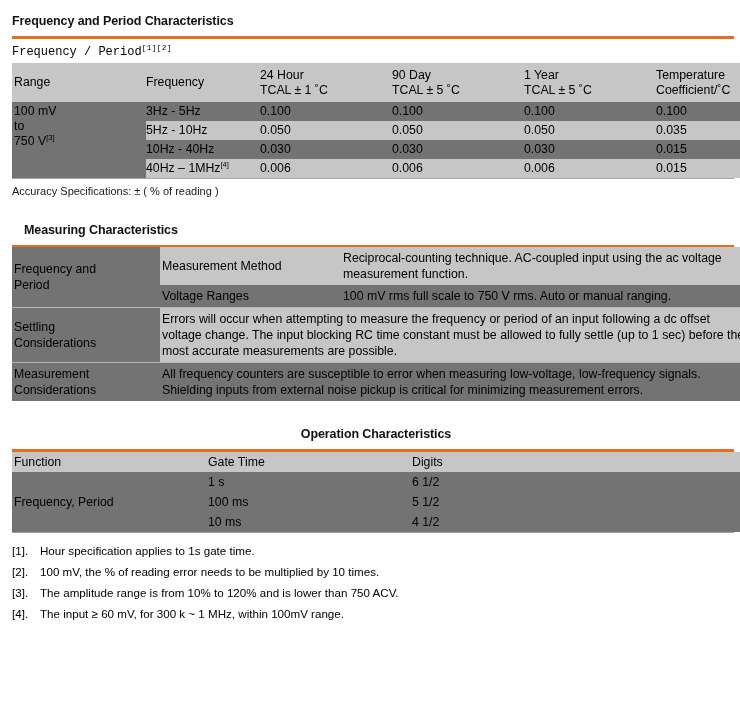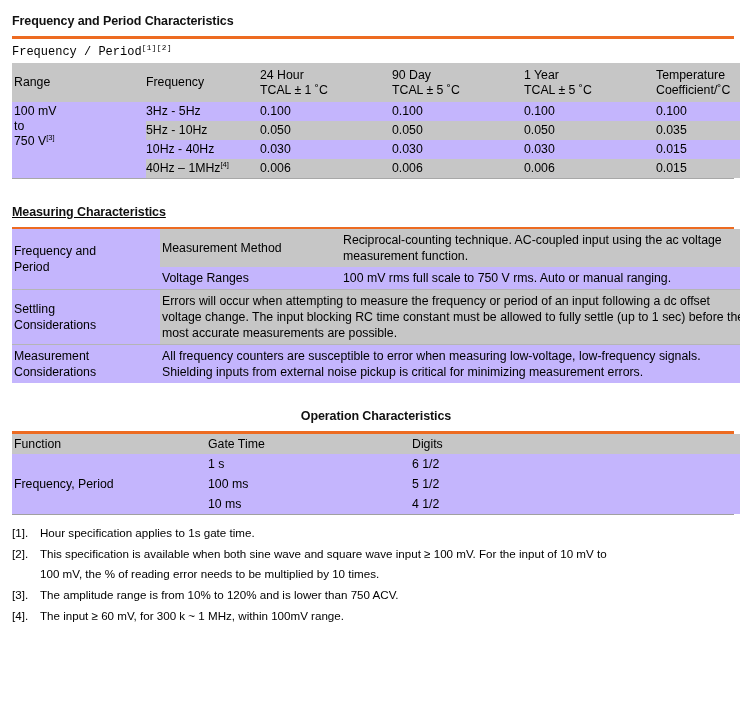--- a/index.html
+++ b/index.html
@@ -46,21 +46,21 @@
     margin-left: 12px;
     font-size: 12.3px;
   }
   td, th {
     vertical-align: top;
     text-align: left;
     font-weight: normal;
     padding: 0;
   }
   .gray { background: #C6C6C6; }
-  .white { background: #c4b5fd; }
+  .white { background: #737373; }
 
   
   #freq-table td { padding: 2px 4px 2px 0; line-height: 15px; }
   #freq-table .hdr td { padding-top: 5px; padding-bottom: 4px; line-height: 15px; }
   #freq-table .range-cell { padding-left: 2px; }
   #freq-table .c0 { width: 128px; }
   #freq-table .c1 { width: 110px; }
   #freq-table .c2 { width: 128px; }
   #freq-table .c3 { width: 128px; }
   #freq-table .c4 { width: 128px; }
@@ -214,23 +214,24 @@
       <tr>
         <td class="c1 gray"><span>40Hz – 1MHz</span><sup>[4]</sup></td>
         <td class="c2 gray">0.006</td>
         <td class="c3 gray">0.006</td>
         <td class="c4 gray">0.006</td>
         <td class="c5 gray">0.015</td>
       </tr>
     </tbody>
   </table>
   <div class="freq-bottom-rule"></div>
+  <div class="caption">Accuracy Specifications: ± ( % of reading )</div>
 
   <div class="spacer-26"></div>
-  <div style="margin-left:12px;text-decoration:underline;">
+  <div style="margin-left:24px;">
     <div class="section-title">Measuring Characteristics</div>
   </div>
   <div class="spacer-8"></div>
   <div class="rule-orange"></div>
 
   <table id="meas-table">
     <tbody>
       <tr>
         <td class="mc0 white mid-v" rowspan="2">
           <div>Frequency and</div>
@@ -306,21 +307,20 @@
   <div class="notes">
     <div class="note">
       <div class="note-num">[1].</div>
       <div class="note-body">
         <div>Hour specification applies to 1s gate time.</div>
       </div>
     </div>
     <div class="note">
       <div class="note-num">[2].</div>
       <div class="note-body">
-        <div>This specification is available when both sine wave and square wave input ≥ 100 mV. For the input of 10 mV to</div>
         <div>100 mV, the % of reading error needs to be multiplied by 10 times.</div>
       </div>
     </div>
     <div class="note">
       <div class="note-num">[3].</div>
       <div class="note-body">
         <div>The amplitude range is from 10% to 120% and is lower than 750 ACV.</div>
       </div>
     </div>
     <div class="note">

